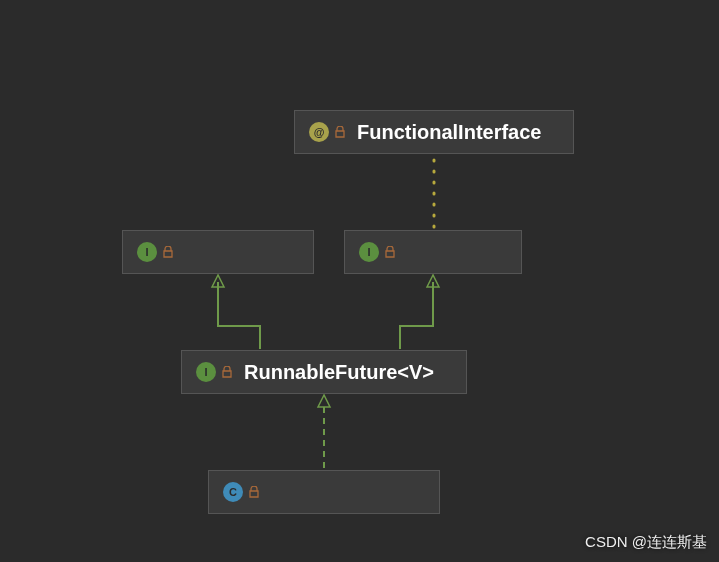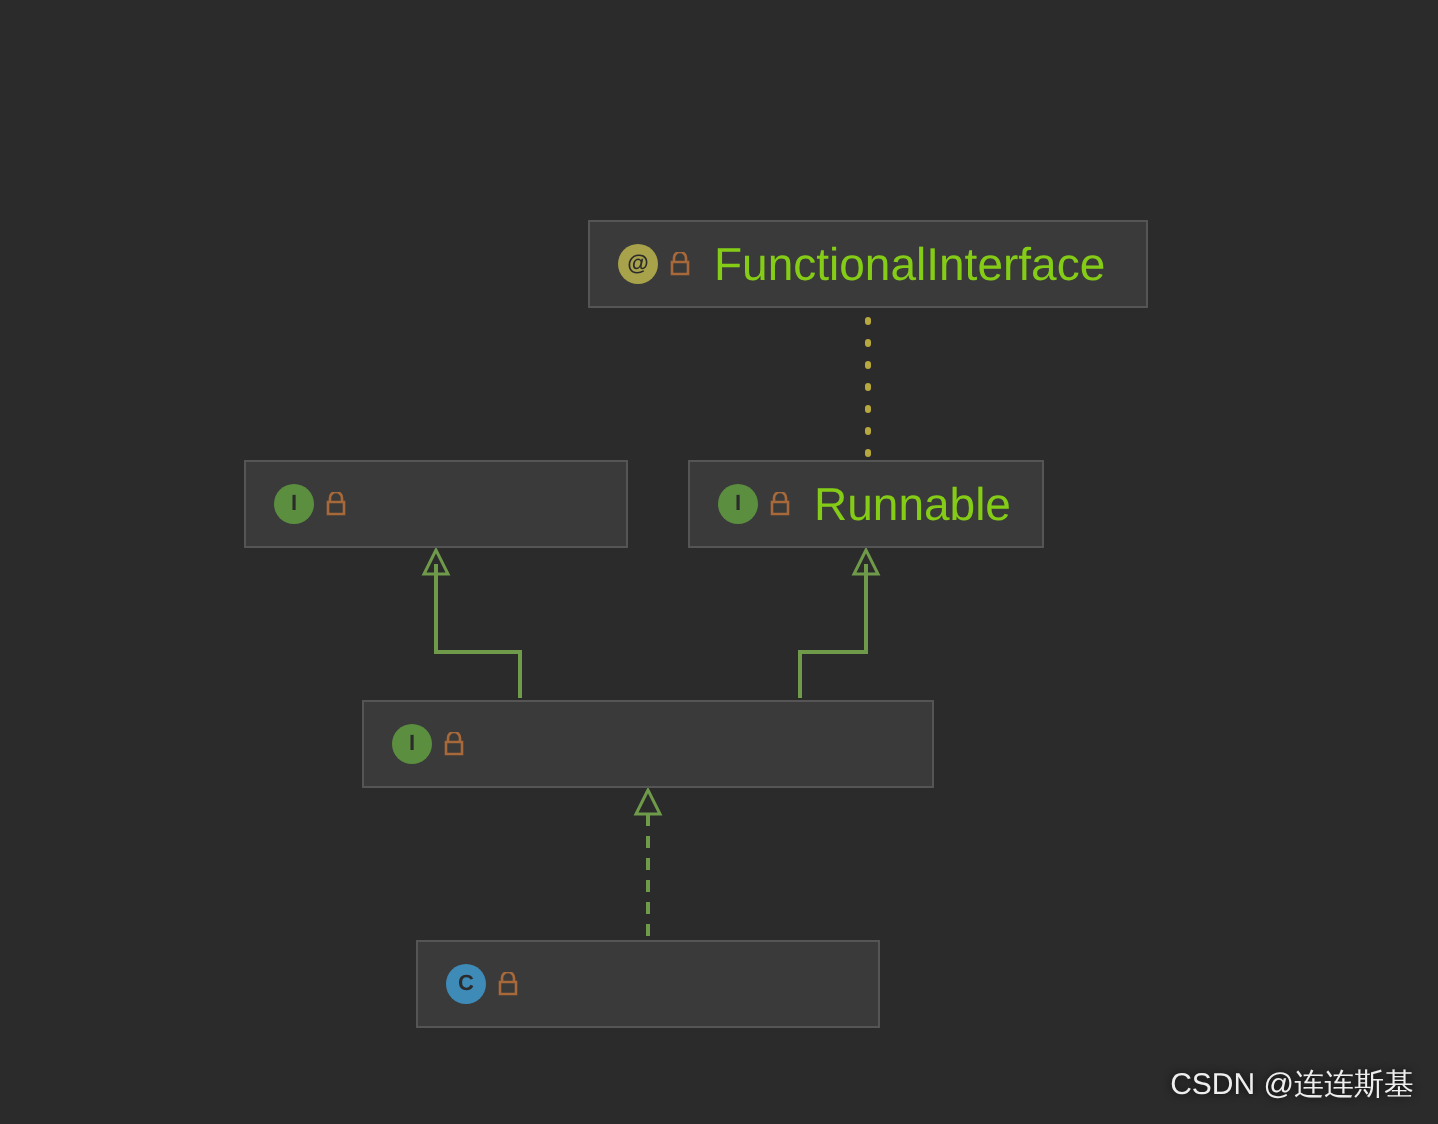--- a/index.html
+++ b/index.html
@@ -37,24 +37,24 @@
   }
   .badge-i { background: #5b8f3f; }
   .badge-a { background: #a8a24b; }
   .badge-c { background: #3f8bb8; }
   .lock {
     width: 10px;
     height: 12px;
     margin-right: 12px;
   }
   .lbl {
-    font-size: 23px;
-    color: #84cc16;
+    font-size: 20px;
+    color: #ffffff;
     white-space: nowrap;
-    font-weight: 400;
+    font-weight: 700;
   }
   svg.lines {
     position: absolute;
     top: 0; left: 0;
     width: 719px; height: 562px;
     pointer-events: none;
   }
   .watermark {
     position: absolute;
     right: 12px;
@@ -100,28 +100,28 @@
   <svg class="lock" viewBox="0 0 10 12">
       <path d="M2 5 V3 a3 3 0 0 1 6 0 V5 M1 5 h8 v6 h-8 Z" fill="none" stroke="#a8693a" stroke-width="1.3"></path>
     </svg>
 </div>
 
 <div class="node" style="left:344px; top:230px; width:178px;">
   <span class="badge badge-i">I</span>
   <svg class="lock" viewBox="0 0 10 12">
       <path d="M2 5 V3 a3 3 0 0 1 6 0 V5 M1 5 h8 v6 h-8 Z" fill="none" stroke="#a8693a" stroke-width="1.3"></path>
     </svg>
-  <span class="lbl">Runnable</span>
 </div>
 
 <div class="node" style="left:181px; top:350px; width:286px;">
   <span class="badge badge-i">I</span>
   <svg class="lock" viewBox="0 0 10 12">
       <path d="M2 5 V3 a3 3 0 0 1 6 0 V5 M1 5 h8 v6 h-8 Z" fill="none" stroke="#a8693a" stroke-width="1.3"></path>
     </svg>
+  <span class="lbl">RunnableFuture&lt;V&gt;</span>
 </div>
 
 <div class="node" style="left:208px; top:470px; width:232px;">
   <span class="badge badge-c">C</span>
   <svg class="lock" viewBox="0 0 10 12">
       <path d="M2 5 V3 a3 3 0 0 1 6 0 V5 M1 5 h8 v6 h-8 Z" fill="none" stroke="#a8693a" stroke-width="1.3"></path>
     </svg>
 </div>
 
 <div class="watermark">CSDN @连连斯基</div>

